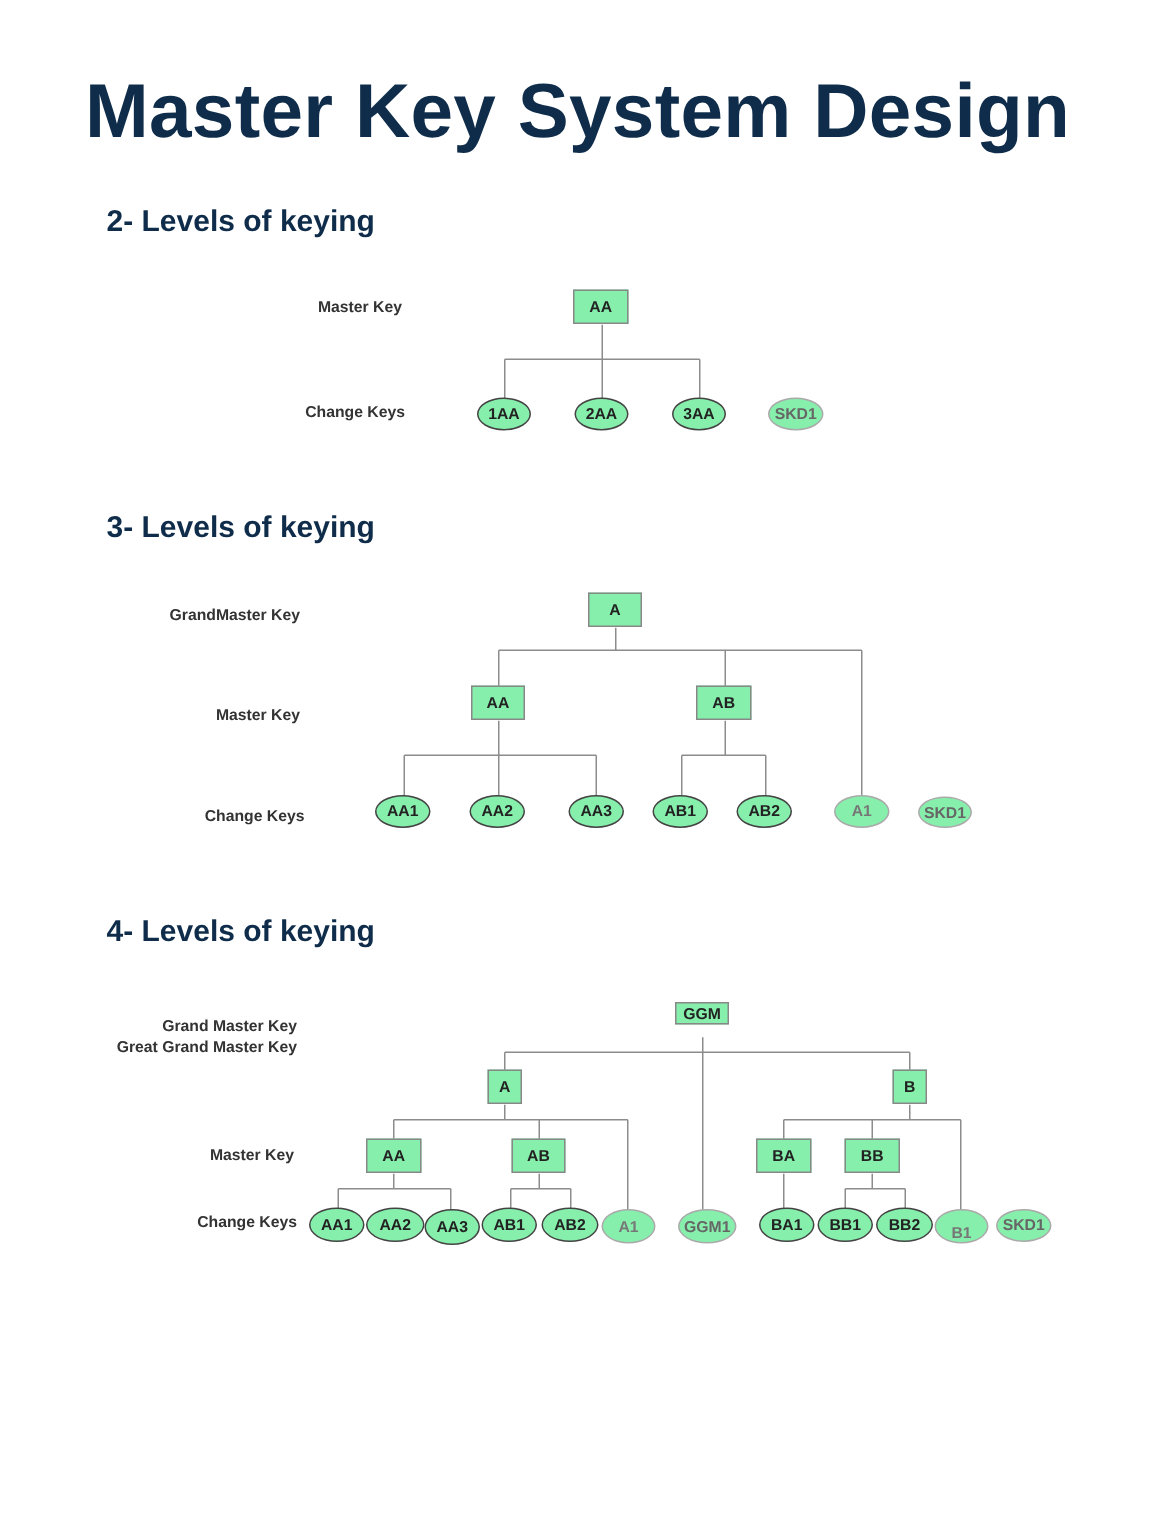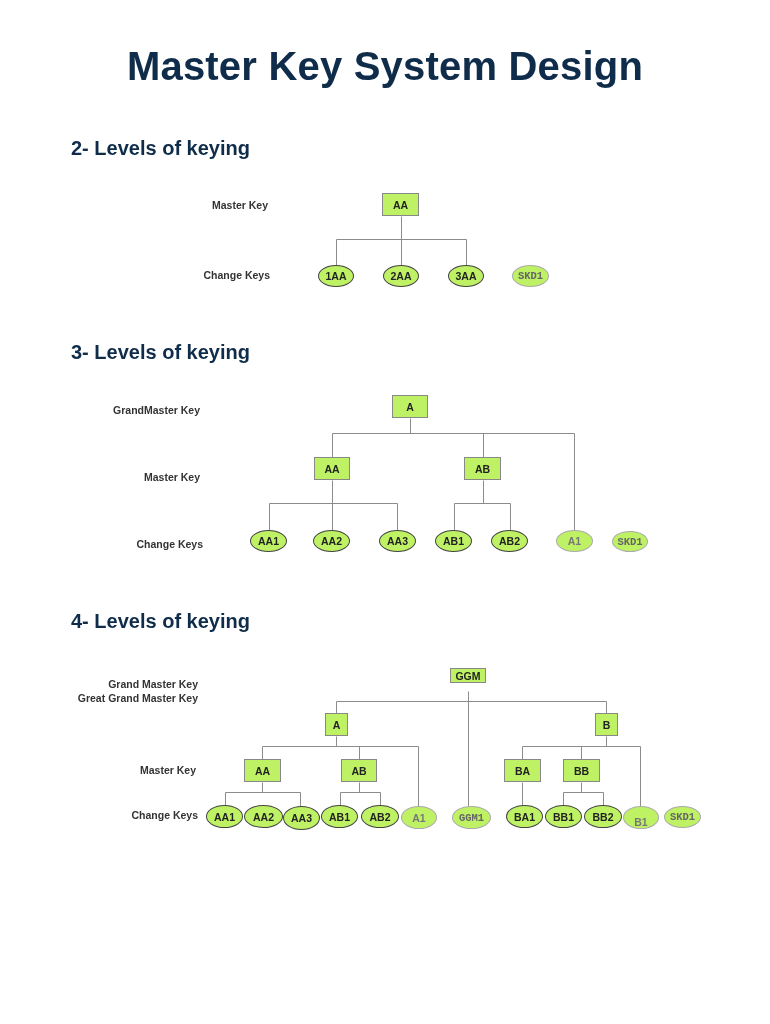--- a/index.html
+++ b/index.html
@@ -1,25 +1,25 @@
 <!DOCTYPE html>
 <html><head>
 <meta charset="utf-8">
 <style>
   html,body{margin:0;padding:0;background:#ffffff;}
   body{width:770px;height:1024px;position:relative;overflow:hidden;font-family:"Liberation Sans","DejaVu Sans",sans-serif;}
-  .title{position:absolute;left:0;top:44px;width:770px;text-align:center;font-size:40px;font-weight:bold;color:#0f2d4a;letter-spacing:0.2px;}
+  .title{position:absolute;left:0;top:44px;width:770px;text-align:center;font-size:51px;font-weight:bold;color:#0f2d4a;letter-spacing:0.2px;}
   .section-title{position:absolute;left:71px;font-size:20px;font-weight:bold;color:#0f2d4a;}
   .lvl-label{position:absolute;font-size:10.5px;font-weight:bold;color:#333;text-align:right;white-space:nowrap;transform:translateY(-50%);padding-left:37px;}
   .lines{position:absolute;left:0;top:0;pointer-events:none;}
-  .node{position:absolute;box-sizing:border-box;display:flex;align-items:center;justify-content:center;font-size:10.5px;font-weight:bold;color:#222;background:#bef264;}
+  .node{position:absolute;box-sizing:border-box;display:flex;align-items:center;justify-content:center;font-size:10.5px;font-weight:bold;color:#222;background:#86efac;}
   .box{border:1px solid #888;}
   .oval{border:1.2px solid #444;border-radius:50%;}
   .oval.light{border-color:#aaa;color:#777;font-weight:bold;}
-  .oval.skd{border-color:#aaa;color:#666;font-family:Liberation Mono, monospace;}
+  .oval.skd{border-color:#aaa;color:#666;}
 </style>
 </head>
 <body>
 
 <div class="title">Master Key System Design</div>
 <div id="diagram-root">
     <svg class="lines" width="770" height="1024">
       <line x1="401.5" y1="216.5" x2="401.5" y2="265.5" stroke="#8c8c8c" stroke-width="1"></line>
       <line x1="336.5" y1="239.5" x2="466.5" y2="239.5" stroke="#8c8c8c" stroke-width="1"></line>
       <line x1="336.5" y1="239.5" x2="336.5" y2="265.5" stroke="#8c8c8c" stroke-width="1"></line>

